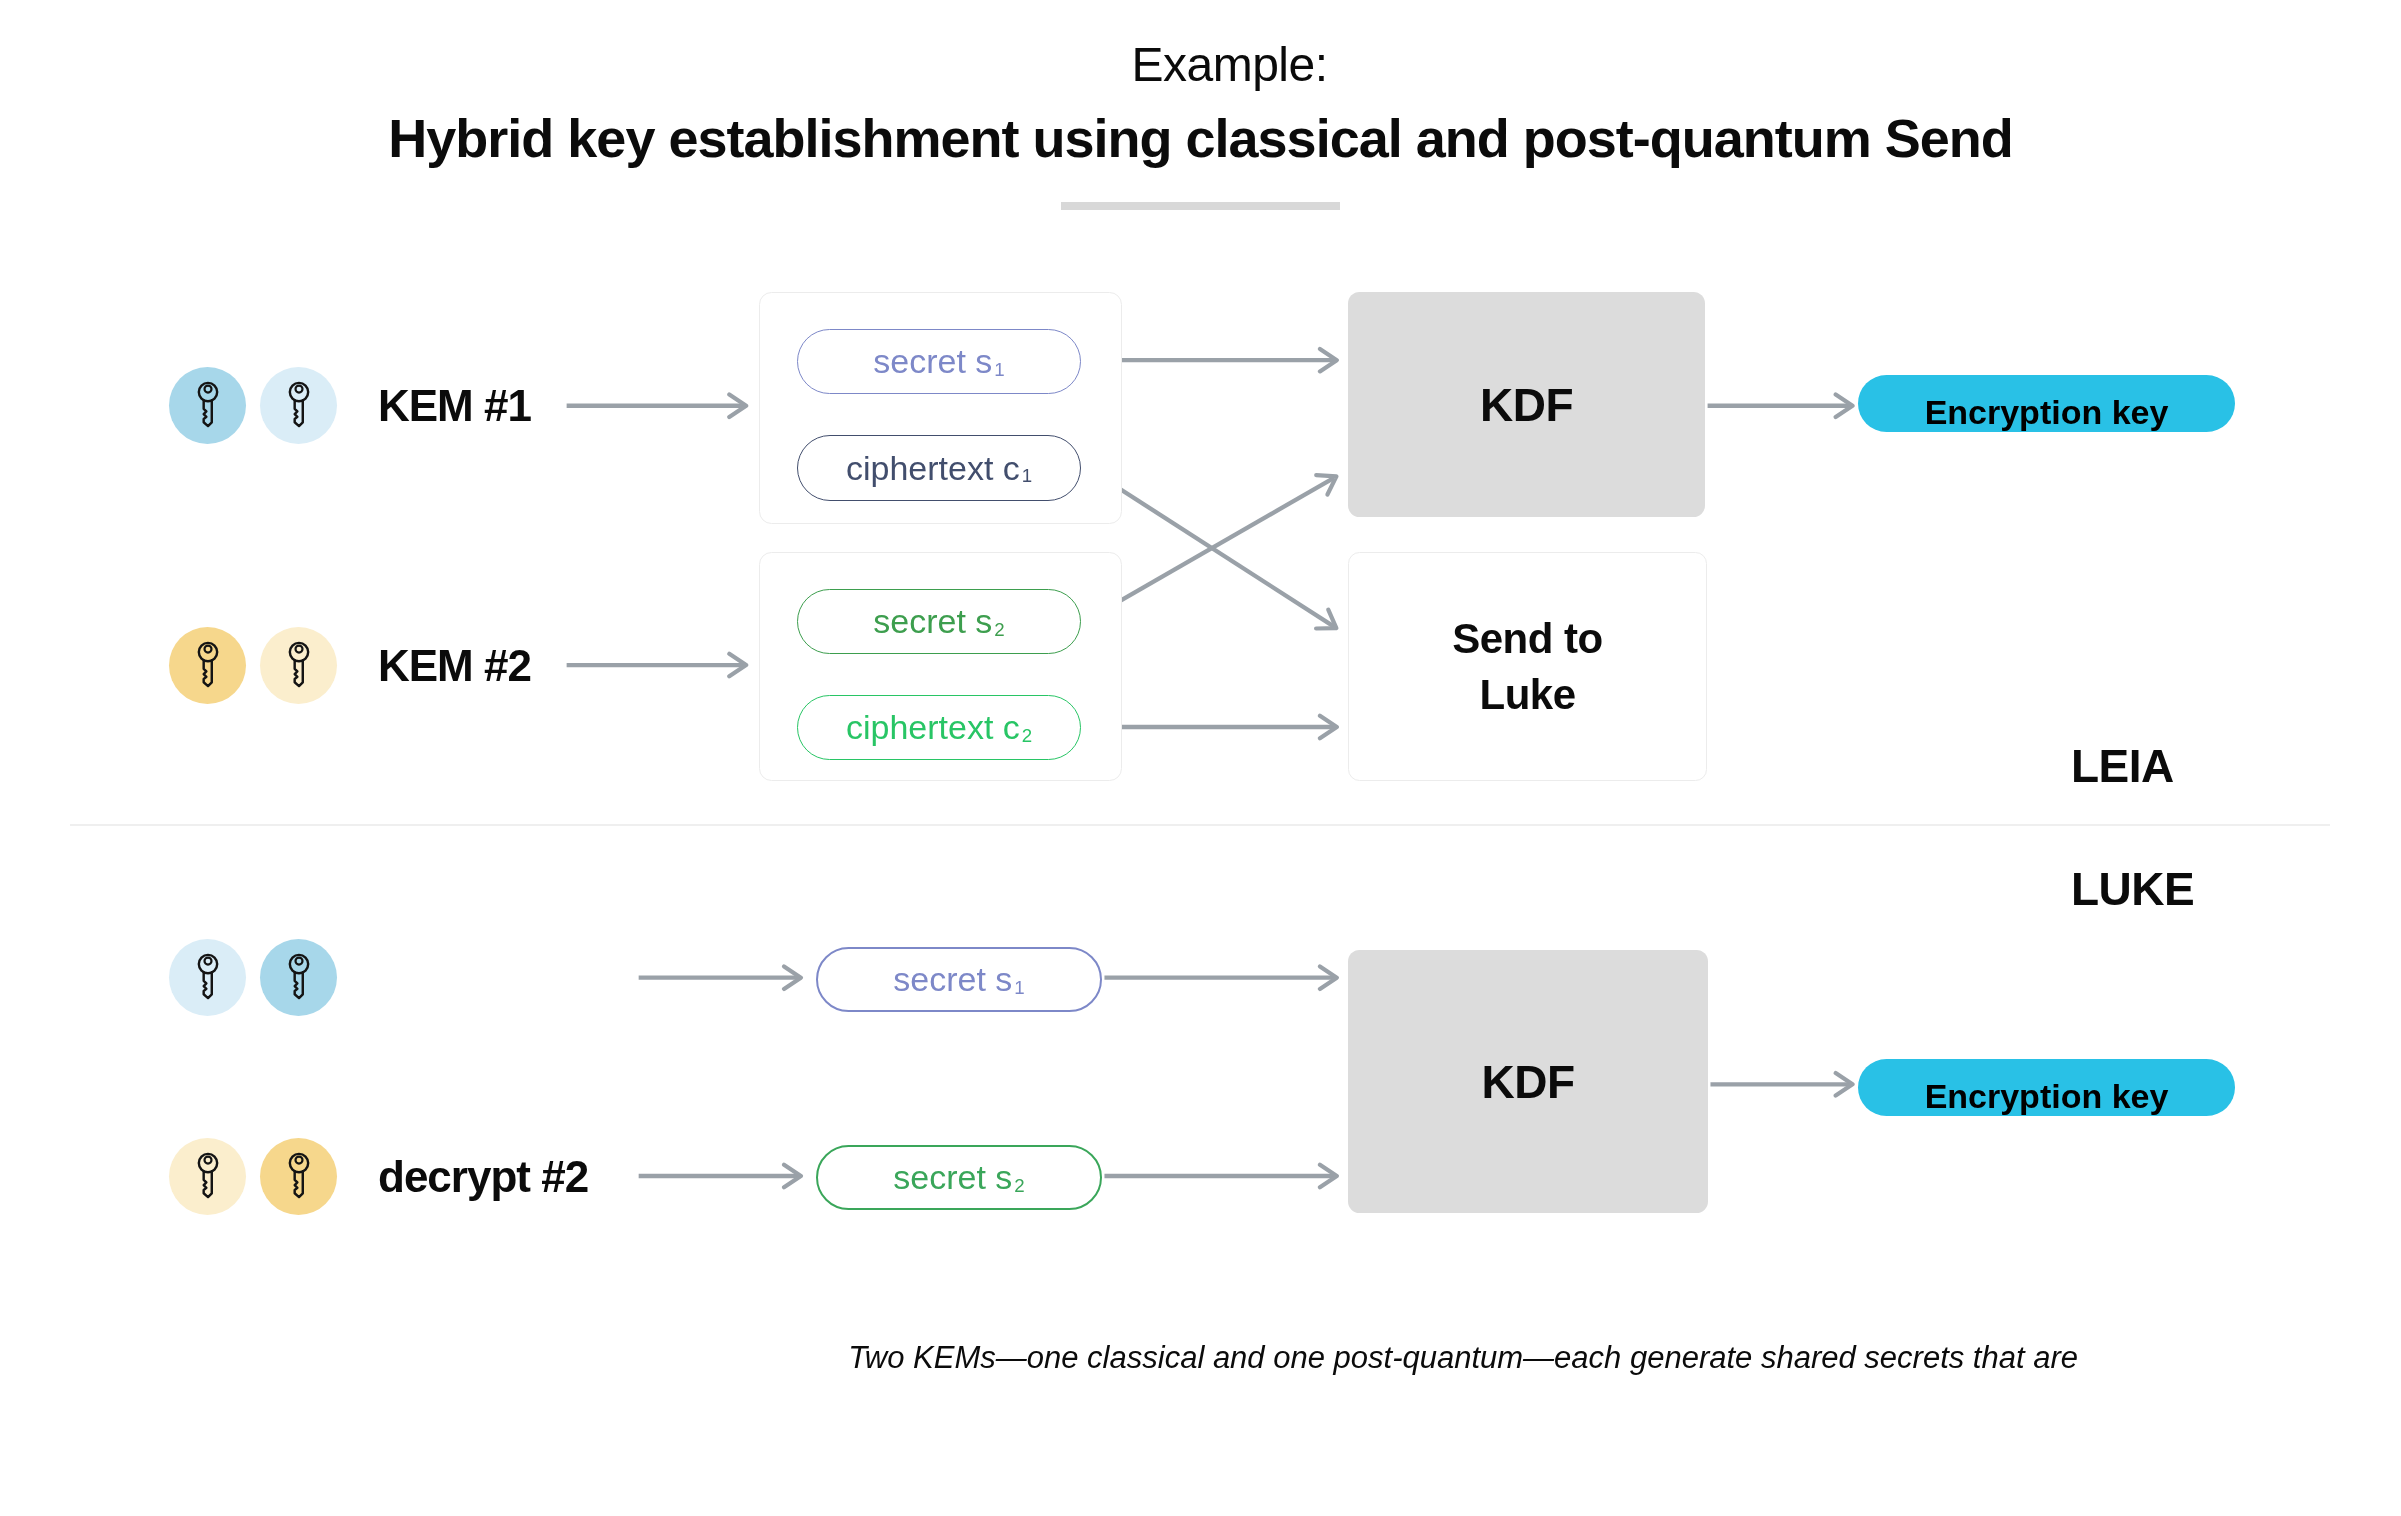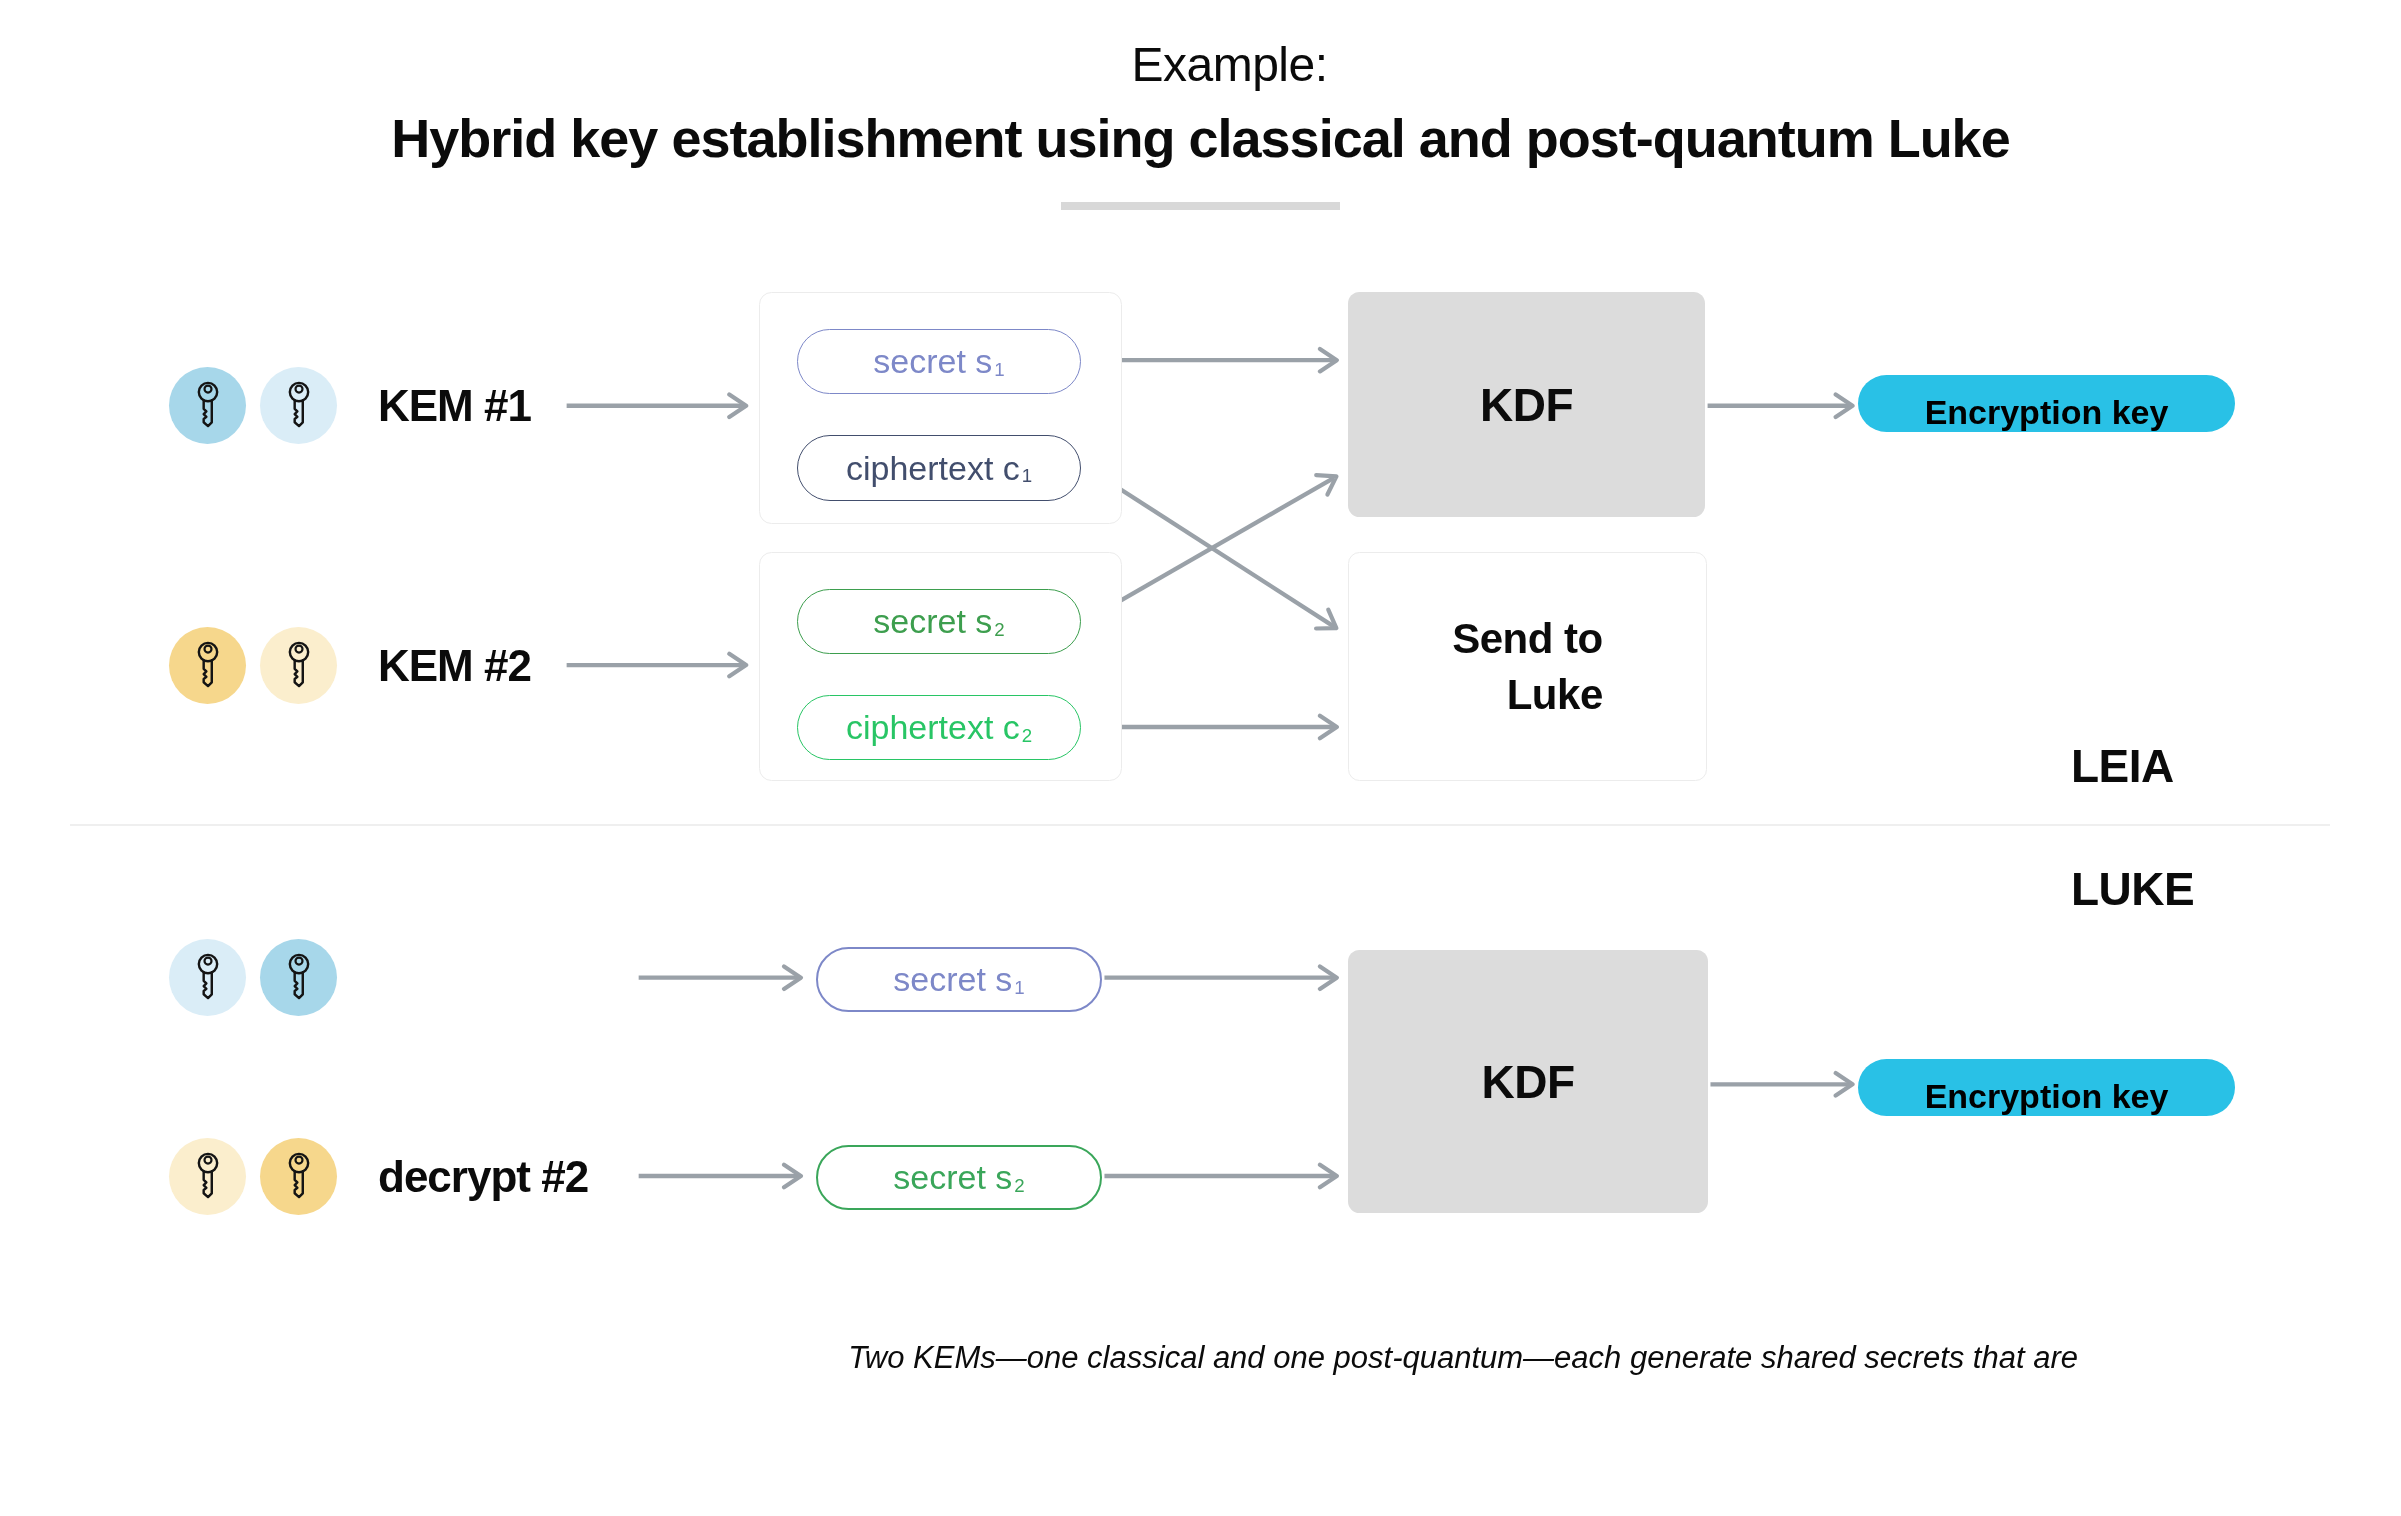--- a/index.html
+++ b/index.html
@@ -18,21 +18,21 @@
   .kc-blue-light{background:var(--key-blue-light,#daedf7);}
   .kc-gold-dark{background:var(--key-gold-dark,#f6d78c);}
   .kc-gold-light{background:var(--key-gold-light,#fbeecd);}
   
   .row-label{font-size:44px;font-weight:700;letter-spacing:-1px;line-height:77px;white-space:nowrap;}
   
   .card{background:#fff;border:1.4px solid var(--card-border,#ececec);border-radius:12.5px;}
   .kdf-box{background:var(--kdf-gray,#dcdcdc);border-radius:11.5px;display:flex;align-items:center;justify-content:center;
            font-size:46px;font-weight:700;letter-spacing:-0.5px;}
   .send-box{background:#fff;border:1.4px solid var(--card-border,#ececec);border-radius:11.5px;display:flex;align-items:center;justify-content:center;
-            text-align:right;font-size:42px;font-weight:700;line-height:1.32;letter-spacing:-0.5px;}
+            text-align:center;font-size:42px;font-weight:700;line-height:1.32;letter-spacing:-0.5px;}
   
   .pill{display:flex;align-items:center;justify-content:center;border-radius:480px;background:#fff;font-size:34px;white-space:nowrap;}
   .pill .ps{font-size:0.55em;transform:translateY(0.45em);margin-left:1.9px;}
   .pill-periwinkle{border:1.9px solid var(--periwinkle,#7d88c8);color:var(--periwinkle,#7d88c8);}
   .pill-navy{border:1.9px solid var(--navy,#424e6d);color:var(--navy,#424e6d);}
   .pill-green-dark{border:1.9px solid var(--green-dark,#3d9e4e);color:var(--green-dark,#3d9e4e);}
   .pill-green-bright{border:1.9px solid var(--green-bright,#28c565);color:var(--green-bright,#28c565);}
   .pill-green-mid{border:2.4px solid var(--green-mid,#3aa65a);color:var(--green-mid,#3aa65a);}
   .pill-periwinkle-thick{border:2.4px solid var(--periwinkle,#7d88c8);color:var(--periwinkle,#7d88c8);}
   .enc-pill{display:flex;align-items:flex-end;justify-content:center;border-radius:480px;background:var(--accent-cyan,#29c1e6);
@@ -48,21 +48,21 @@
   svg.arrows .mk{stroke:var(--arrow-gray,#9aa1a8);fill:none;}
   .key-svg{width:34px;height:54px;}
   .key-svg *{stroke:#141414;fill:none;}
 </style>
 </head>
 <body>
 
 <div id="canvas">
 
   <div class="abs eyebrow">Example:</div>
-  <div class="abs main-title">Hybrid key establishment using classical and post-quantum Luke</div>
+  <div class="abs main-title">Hybrid key establishment using classical and post-quantum Send</div>
   <div class="abs title-underline"></div>
 
   <svg class="arrows" viewBox="0 0 5000 3157">
     <defs>
       <marker id="chev" viewBox="0 0 10 10" refX="6.5" refY="5" markerWidth="6.5" markerHeight="6.5" orient="auto-start-reverse">
         <path class="mk" d="M1.5,1 L7.5,5 L1.5,9" stroke-width="1.5" stroke-linecap="round" stroke-linejoin="round"></path>
       </marker>
     </defs>
     <line x1="1180" y1="845" x2="1548" y2="845" marker-end="url(#chev)"></line>
     <line x1="1180" y1="1385" x2="1548" y2="1385" marker-end="url(#chev)"></line>

